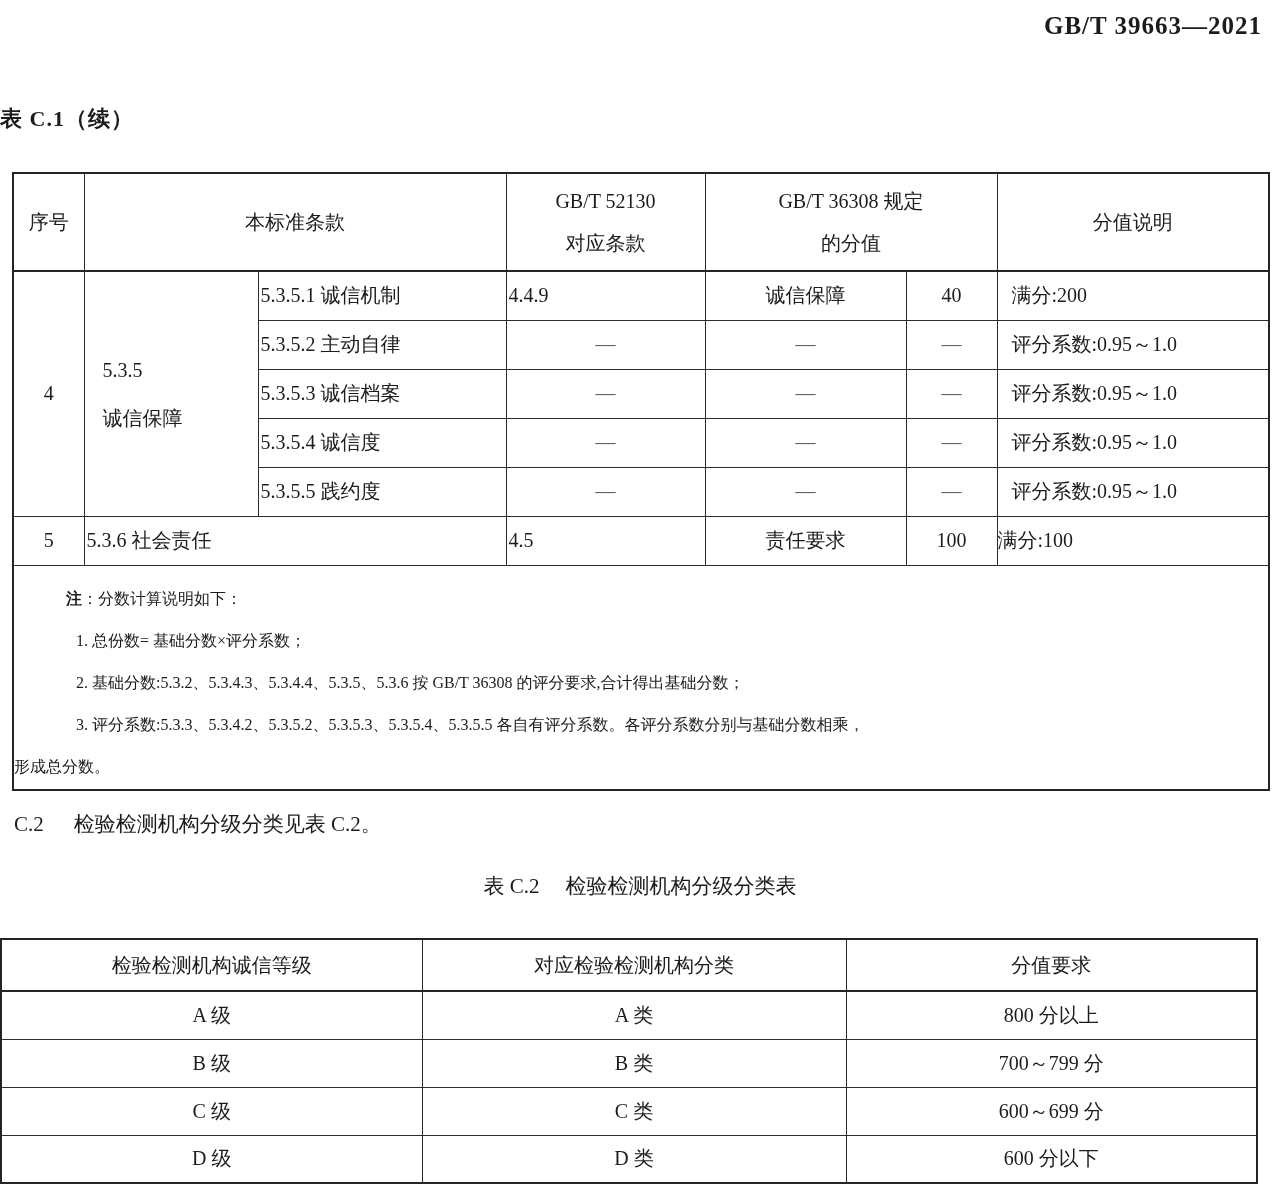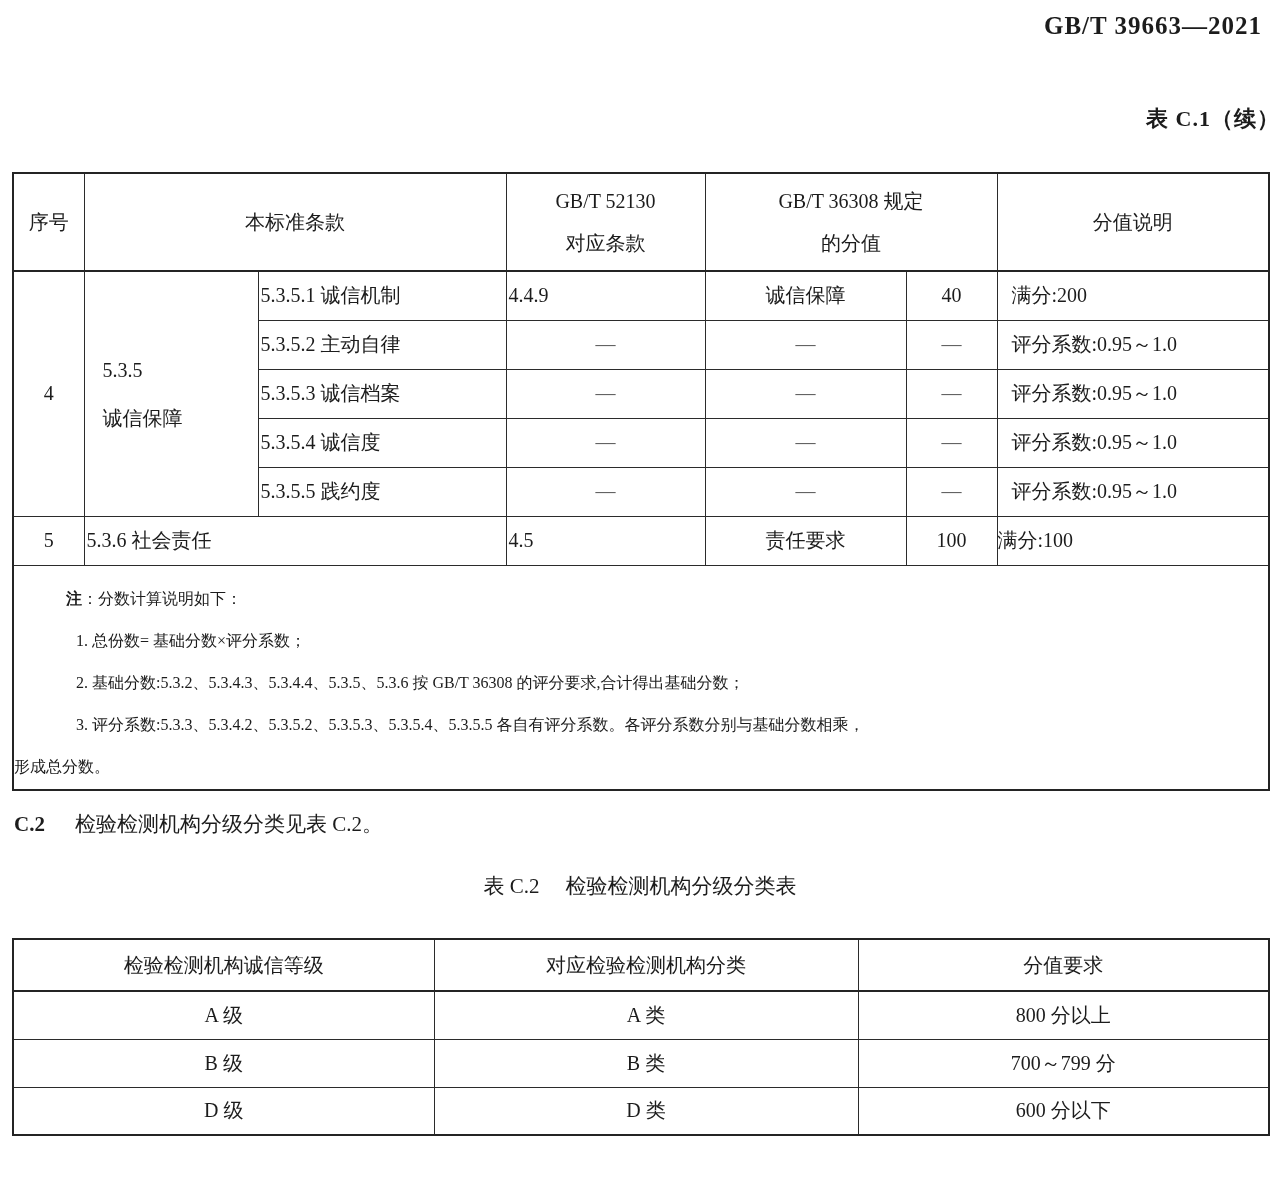--- a/index.html
+++ b/index.html
@@ -6,26 +6,26 @@
   .page{
     position:relative;width:1280px;height:1199px;background:#ffffff;
     font-family:"Liberation Serif","DejaVu Serif",serif;color:#1c1c1c;
     overflow:hidden;
   }
   .doc-number{
     position:absolute;top:12px;right:18px;
     font-size:25px;font-weight:bold;letter-spacing:1px;
   }
   .t1-title{
-    position:absolute;top:104px;left:0;width:100%;text-align:right;
+    position:absolute;top:104px;left:0;width:100%;text-align:left;
     font-size:22px;font-weight:bold;letter-spacing:1px;
   }
   table{border-collapse:collapse;table-layout:fixed;}
   #table-c1{position:absolute;left:12px;top:172px;width:1256px;border:2px solid #242424;}
-  #table-c2{position:absolute;left:12px;top:938px;width:1256px;border:2px solid #242424;padding-left:21px;}
+  #table-c2{position:absolute;left:0;top:938px;width:1256px;border:2px solid #242424;padding-left:21px;}
   td,th{
     border:1px solid #2b2b2b;font-size:20px;font-weight:normal;
     padding:0;vertical-align:middle;text-align:center;overflow:hidden;
   }
   #table-c1 thead th{border-bottom:2px solid #242424;}
   #table-c2 thead th{border-bottom:2px solid #242424;}
   .h-head{height:98px;}
   .h-row{height:49px;}
   .h-note td{height:211px;}
   .h-head2{height:52px;}
@@ -39,21 +39,21 @@
   .dash{color:#5a5a5a;}
   .note-cell{text-align:left;vertical-align:top;padding-top:12px;}
   .note-cell .nline{height:42px;line-height:42px;font-size:16px;}
   .n-head{padding-left:52px;}
   .n-item{padding-left:62px;}
   .n-cont{}
   .bold{font-weight:bold;}
   .sec-c2{
     position:absolute;left:14px;top:810px;font-size:21px;
   }
-  .sec-c2 .sec-num{font-weight:bold;margin-right:30px;}
+  .sec-c2 .sec-num{font-weight:normal;margin-right:30px;}
   .t2-title{
     position:absolute;top:872px;left:0;width:100%;text-align:center;
     font-size:21px;font-weight:normal;
   }
   .t2-title .t2-label{margin-right:26px;}
 </style>
 </head>
 <body>
 
 <div class="page">
@@ -174,20 +174,25 @@
         <td>A 级</td>
         <td>A 类</td>
         <td>800 分以上</td>
       </tr>
       <tr class="h-row2">
         <td>B 级</td>
         <td>B 类</td>
         <td>700～799 分</td>
       </tr>
       <tr class="h-row2">
+        <td>C 级</td>
+        <td>C 类</td>
+        <td>600～699 分</td>
+      </tr>
+      <tr class="h-row2">
         <td>D 级</td>
         <td>D 类</td>
         <td>600 分以下</td>
       </tr>
     </tbody>
   </table>
 
 </div>
 
 </body></html>

